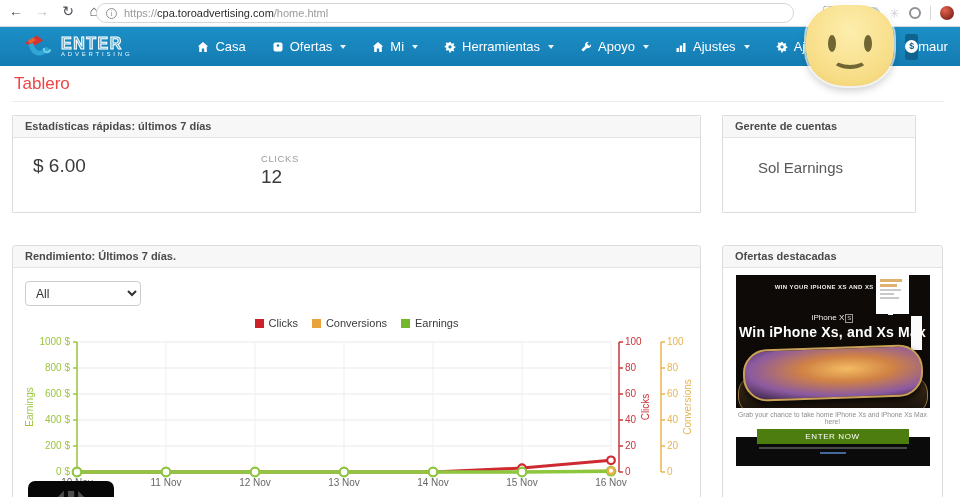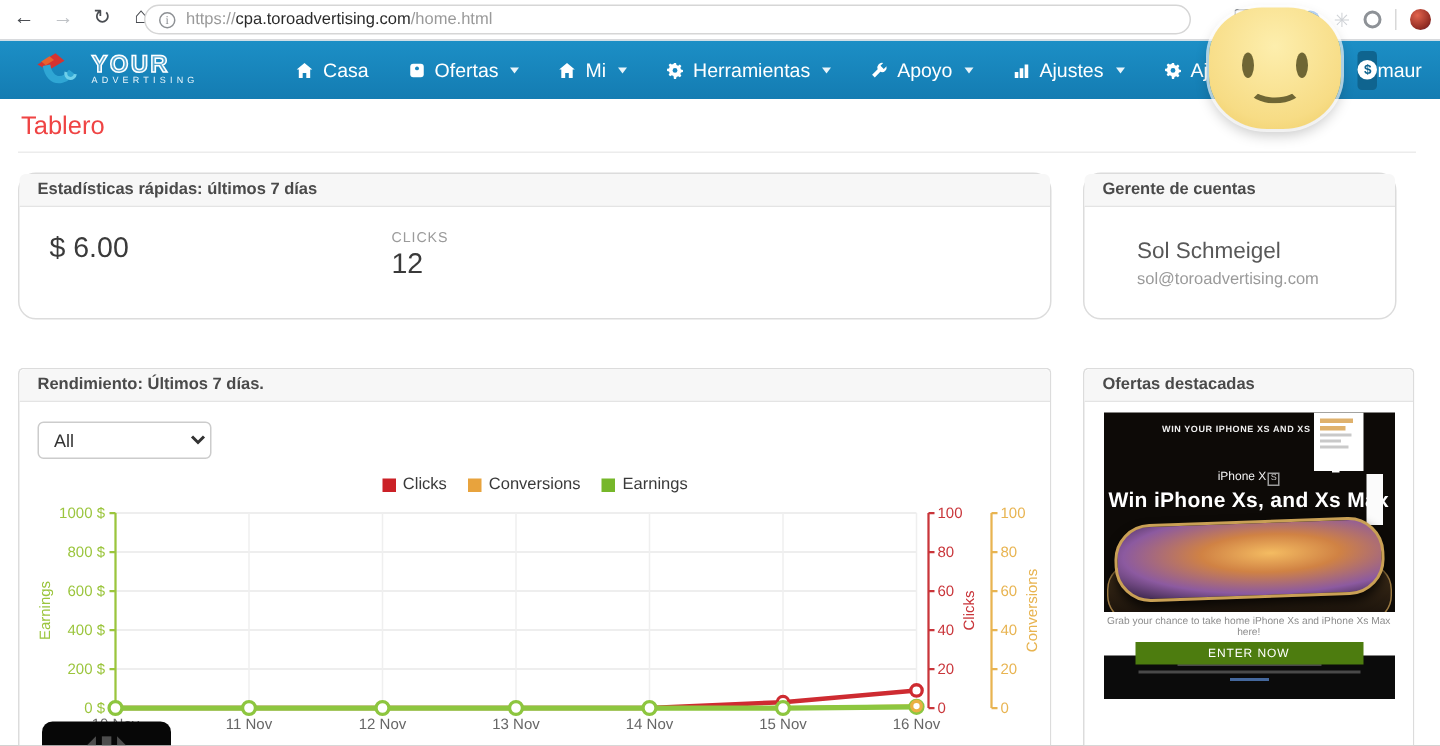--- a/index.html
+++ b/index.html
@@ -41,30 +41,30 @@
     background:radial-gradient(circle at 50% 32%, #fdeead, #f7dc85 70%, #eecb63);
     border-radius:40% 40% 44% 44%; box-shadow:0 0 0 2px rgba(255,255,255,.65), 0 4px 9px rgba(0,0,0,.22); }
   .sticker .eye { position:absolute; top:30px; width:8px; height:17px; border-radius:50%; background:#6f6634; }
   .sticker .eye.l { left:22px; } .sticker .eye.r { right:22px; }
   .sticker .smile { position:absolute; left:26px; top:44px; width:36px; height:20px; border:4px solid transparent; border-bottom:4px solid #6f6634; border-radius:50%; }
 
   
   .page-title { position:absolute; left:14px; top:74px; font-size:17px; color:#ef4444; }
   .title-rule { position:absolute; left:12px; right:16px; top:101px; border-top:1px solid #ececec; }
 
-  .panel { position:absolute; background:#fff; border:1px solid #dcdcdc; border-radius:12px; }
+  .panel { position:absolute; background:#fff; border:1px solid #dcdcdc; border-radius:1px; }
   .panel-h { height:22px; line-height:21px; background:#f7f7f7; border-bottom:1px solid #e4e4e4; font-size:11px; font-weight:bold; color:#4a4a4a; padding-left:12px; border-radius:4px 4px 0 0; }
 
   .p-stats { left:12px; top:115px; width:689px; height:98px; }
   .stats-body { display:flex; padding:15px 0 0 20px; }
   .stat { width:228px; }
   .stat .lb { font-size:9.5px; letter-spacing:.6px; color:#9b9b9b; }
   .stat .vl { font-size:19px; color:#3a3a3a; margin-top:2px; }
 
-  .p-am { left:722px; top:115px; width:209px; height:98px; }
+  .p-am { left:722px; top:115px; width:194px; height:98px; }
   .am-body { padding:21px 0 0 35px; }
   .am-name { font-size:15px; color:#585858; }
   .am-mail { font-size:11px; color:#9a9a9a; margin-top:4px; }
 
   .p-perf { left:12px; top:245px; width:689px; height:252px; border-bottom:none; border-radius:4px 4px 0 0; }
   .filter { margin:13px 0 0 12px; width:116px; height:25px; font-size:12px; color:#333; border:1px solid #ccc; border-radius:4px; background:#fff; padding:0 6px; font-family:"Liberation Sans", sans-serif; }
   .legend { display:flex; justify-content:center; gap:14px; margin-top:11px; }
   .litem { display:flex; align-items:center; gap:5px; font-size:11px; color:#3a3a3a; cursor:pointer; }
   .swatch { width:9px; height:9px; }
   .chartwrap { margin-top:1px; }
@@ -124,21 +124,21 @@
 
   <div class="navbar">
     <div class="logo">
       <svg width="32" height="26" viewBox="0 0 32 26">
         <path d="M1 9 L13 1.5 L19 6.5 L8 13 Z" fill="#d63330"></path>
         <path d="M3.5 7 L9 3.5 L12 6 L6.5 9.5 Z" fill="#e8622f"></path>
         <path d="M4.5 10 C6.5 22 17 26 26 15.5 L22 12.5 C17 19.5 11 17.5 9.5 9 Z" fill="#2fa6d4"></path>
         <path d="M20 14 a3.2 3.2 0 1 0 6.2 1.4" fill="none" stroke="#6fd0ea" stroke-width="2"></path>
       </svg>
       <div class="logo-txt">
-        <div class="t1">YOUR</div>
+        <div class="t1">ENTER</div>
         <div class="t2">ADVERTISING</div>
       </div>
     </div>
 
     <div class="menu">
       <div class="mitem">
         <svg width="12" height="12" viewBox="0 0 12 12">
             <path d="M6 1 L11.2 5.4 H9.8 V11 H7.2 V7.6 H4.8 V11 H2.2 V5.4 H0.8 Z" fill="#fff"></path>
           </svg>
         <span>Casa</span>
@@ -221,22 +221,21 @@
       <div class="stat">
         <div class="lb">CLICKS</div>
         <div class="vl">12</div>
       </div>
     </div>
   </div>
 
   <div class="panel p-am">
     <div class="panel-h">Gerente de cuentas</div>
     <div class="am-body">
-      <div class="am-name">Sol Schmeigel</div>
-      <div class="am-mail">sol@toroadvertising.com</div>
+      <div class="am-name">Sol Earnings</div>
     </div>
   </div>
 
   <div class="panel p-perf">
     <div class="panel-h">Rendimiento: Últimos 7 días.</div>
     <select class="filter">
       <option>All</option>
     </select>
     <div class="legend">
       <span class="litem">

